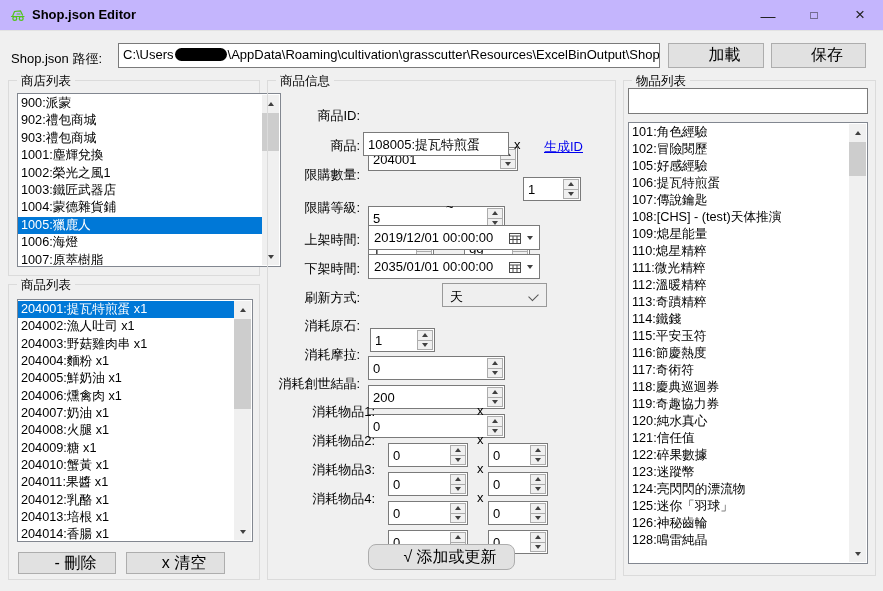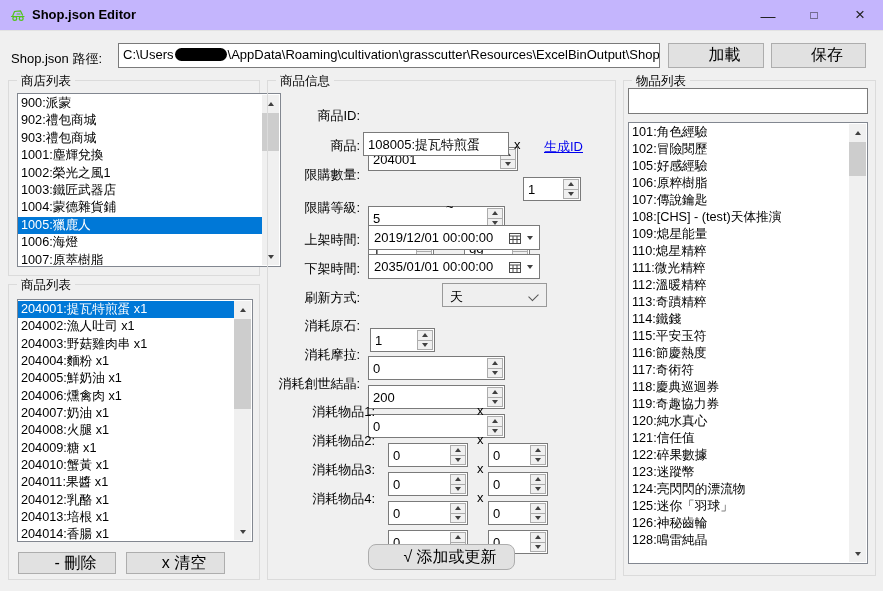--- a/index.html
+++ b/index.html
@@ -399,21 +399,21 @@
 
   <div class="groupbox" style="left:623px;top:80px;width:253px;height:496px;">
     <span class="legend">物品列表</span>
   </div>
   <input class="search-input" style="left: 628px; top: 88px; width: 240px; height: 26px;" value="">
   <div class="listbox lb-items" style="left:628px;top:122px;width:240px;height:442px;">
     <div class="list-items">
         <div class="li">101:角色經驗</div>
         <div class="li">102:冒險閱歷</div>
         <div class="li">105:好感經驗</div>
-        <div class="li">106:原粹樹脂</div>
+        <div class="li">106:提瓦特煎蛋</div>
         <div class="li">107:傳說鑰匙</div>
         <div class="li">108:[CHS] - (test)天体推演</div>
         <div class="li">109:熄星能量</div>
         <div class="li">110:熄星精粹</div>
         <div class="li">111:微光精粹</div>
         <div class="li">112:溫暖精粹</div>
         <div class="li">113:奇蹟精粹</div>
         <div class="li">114:鐵錢</div>
         <div class="li">115:平安玉符</div>
         <div class="li">116:節慶熱度</div>

